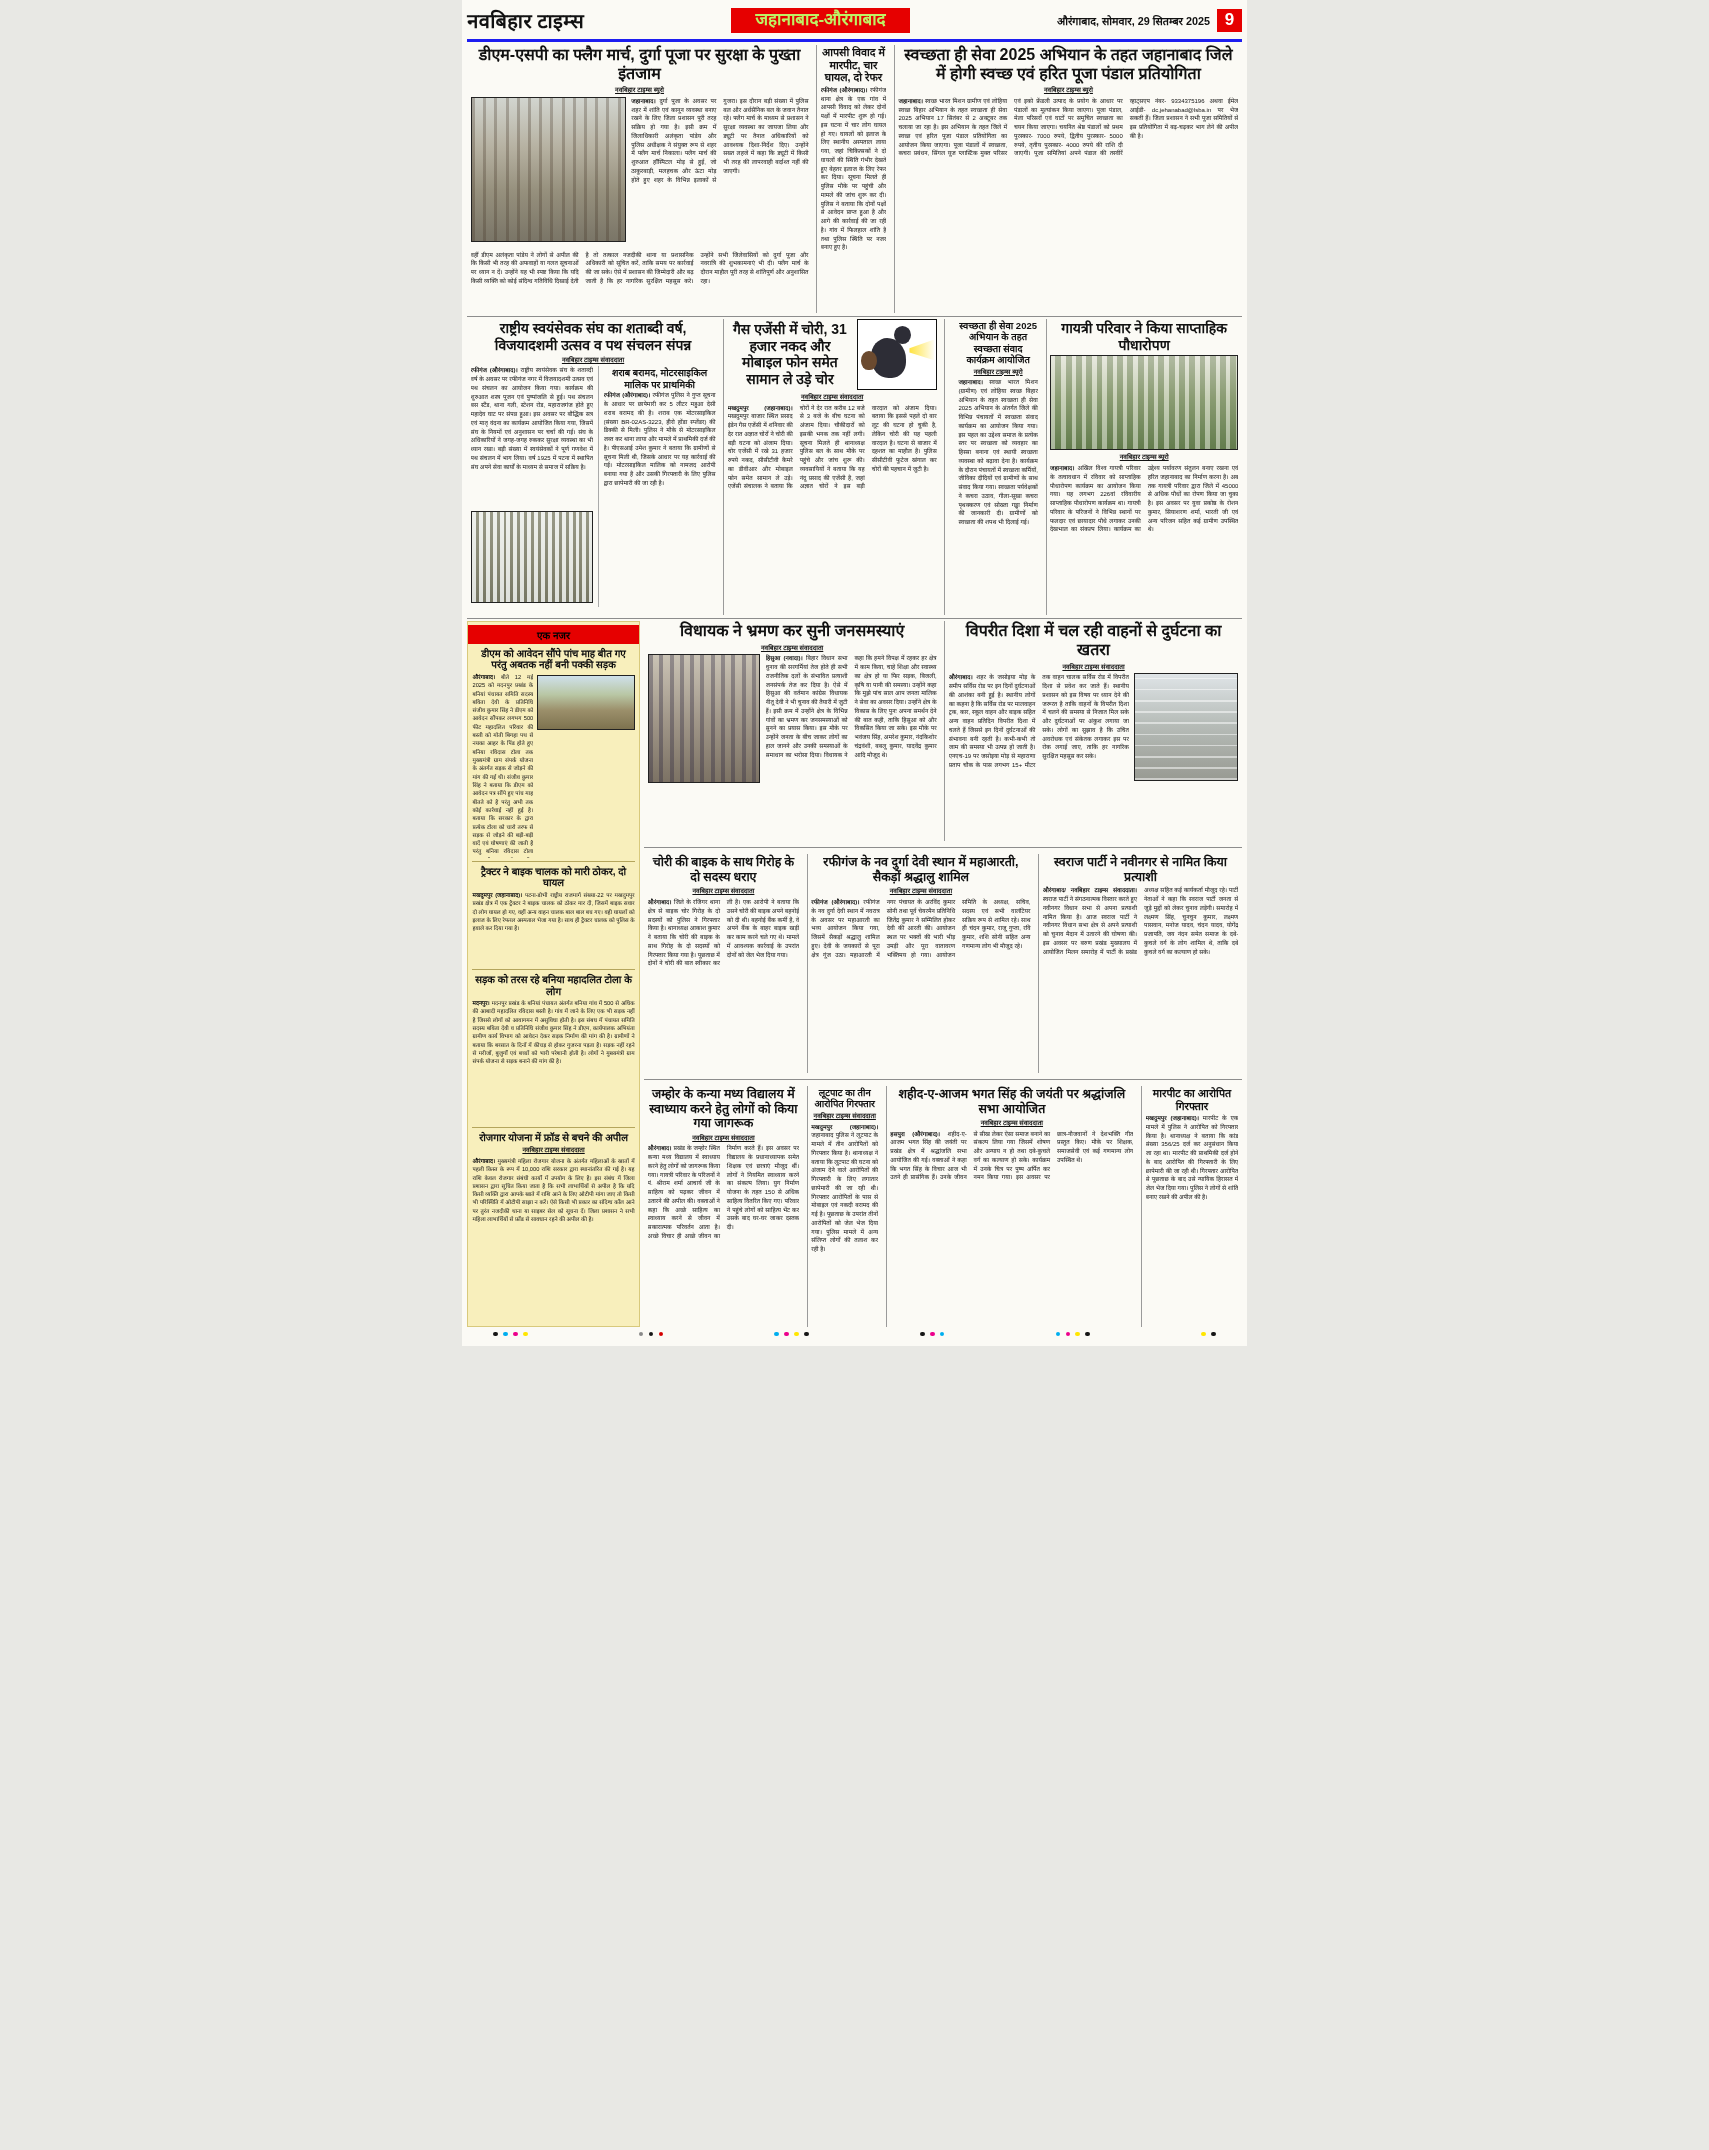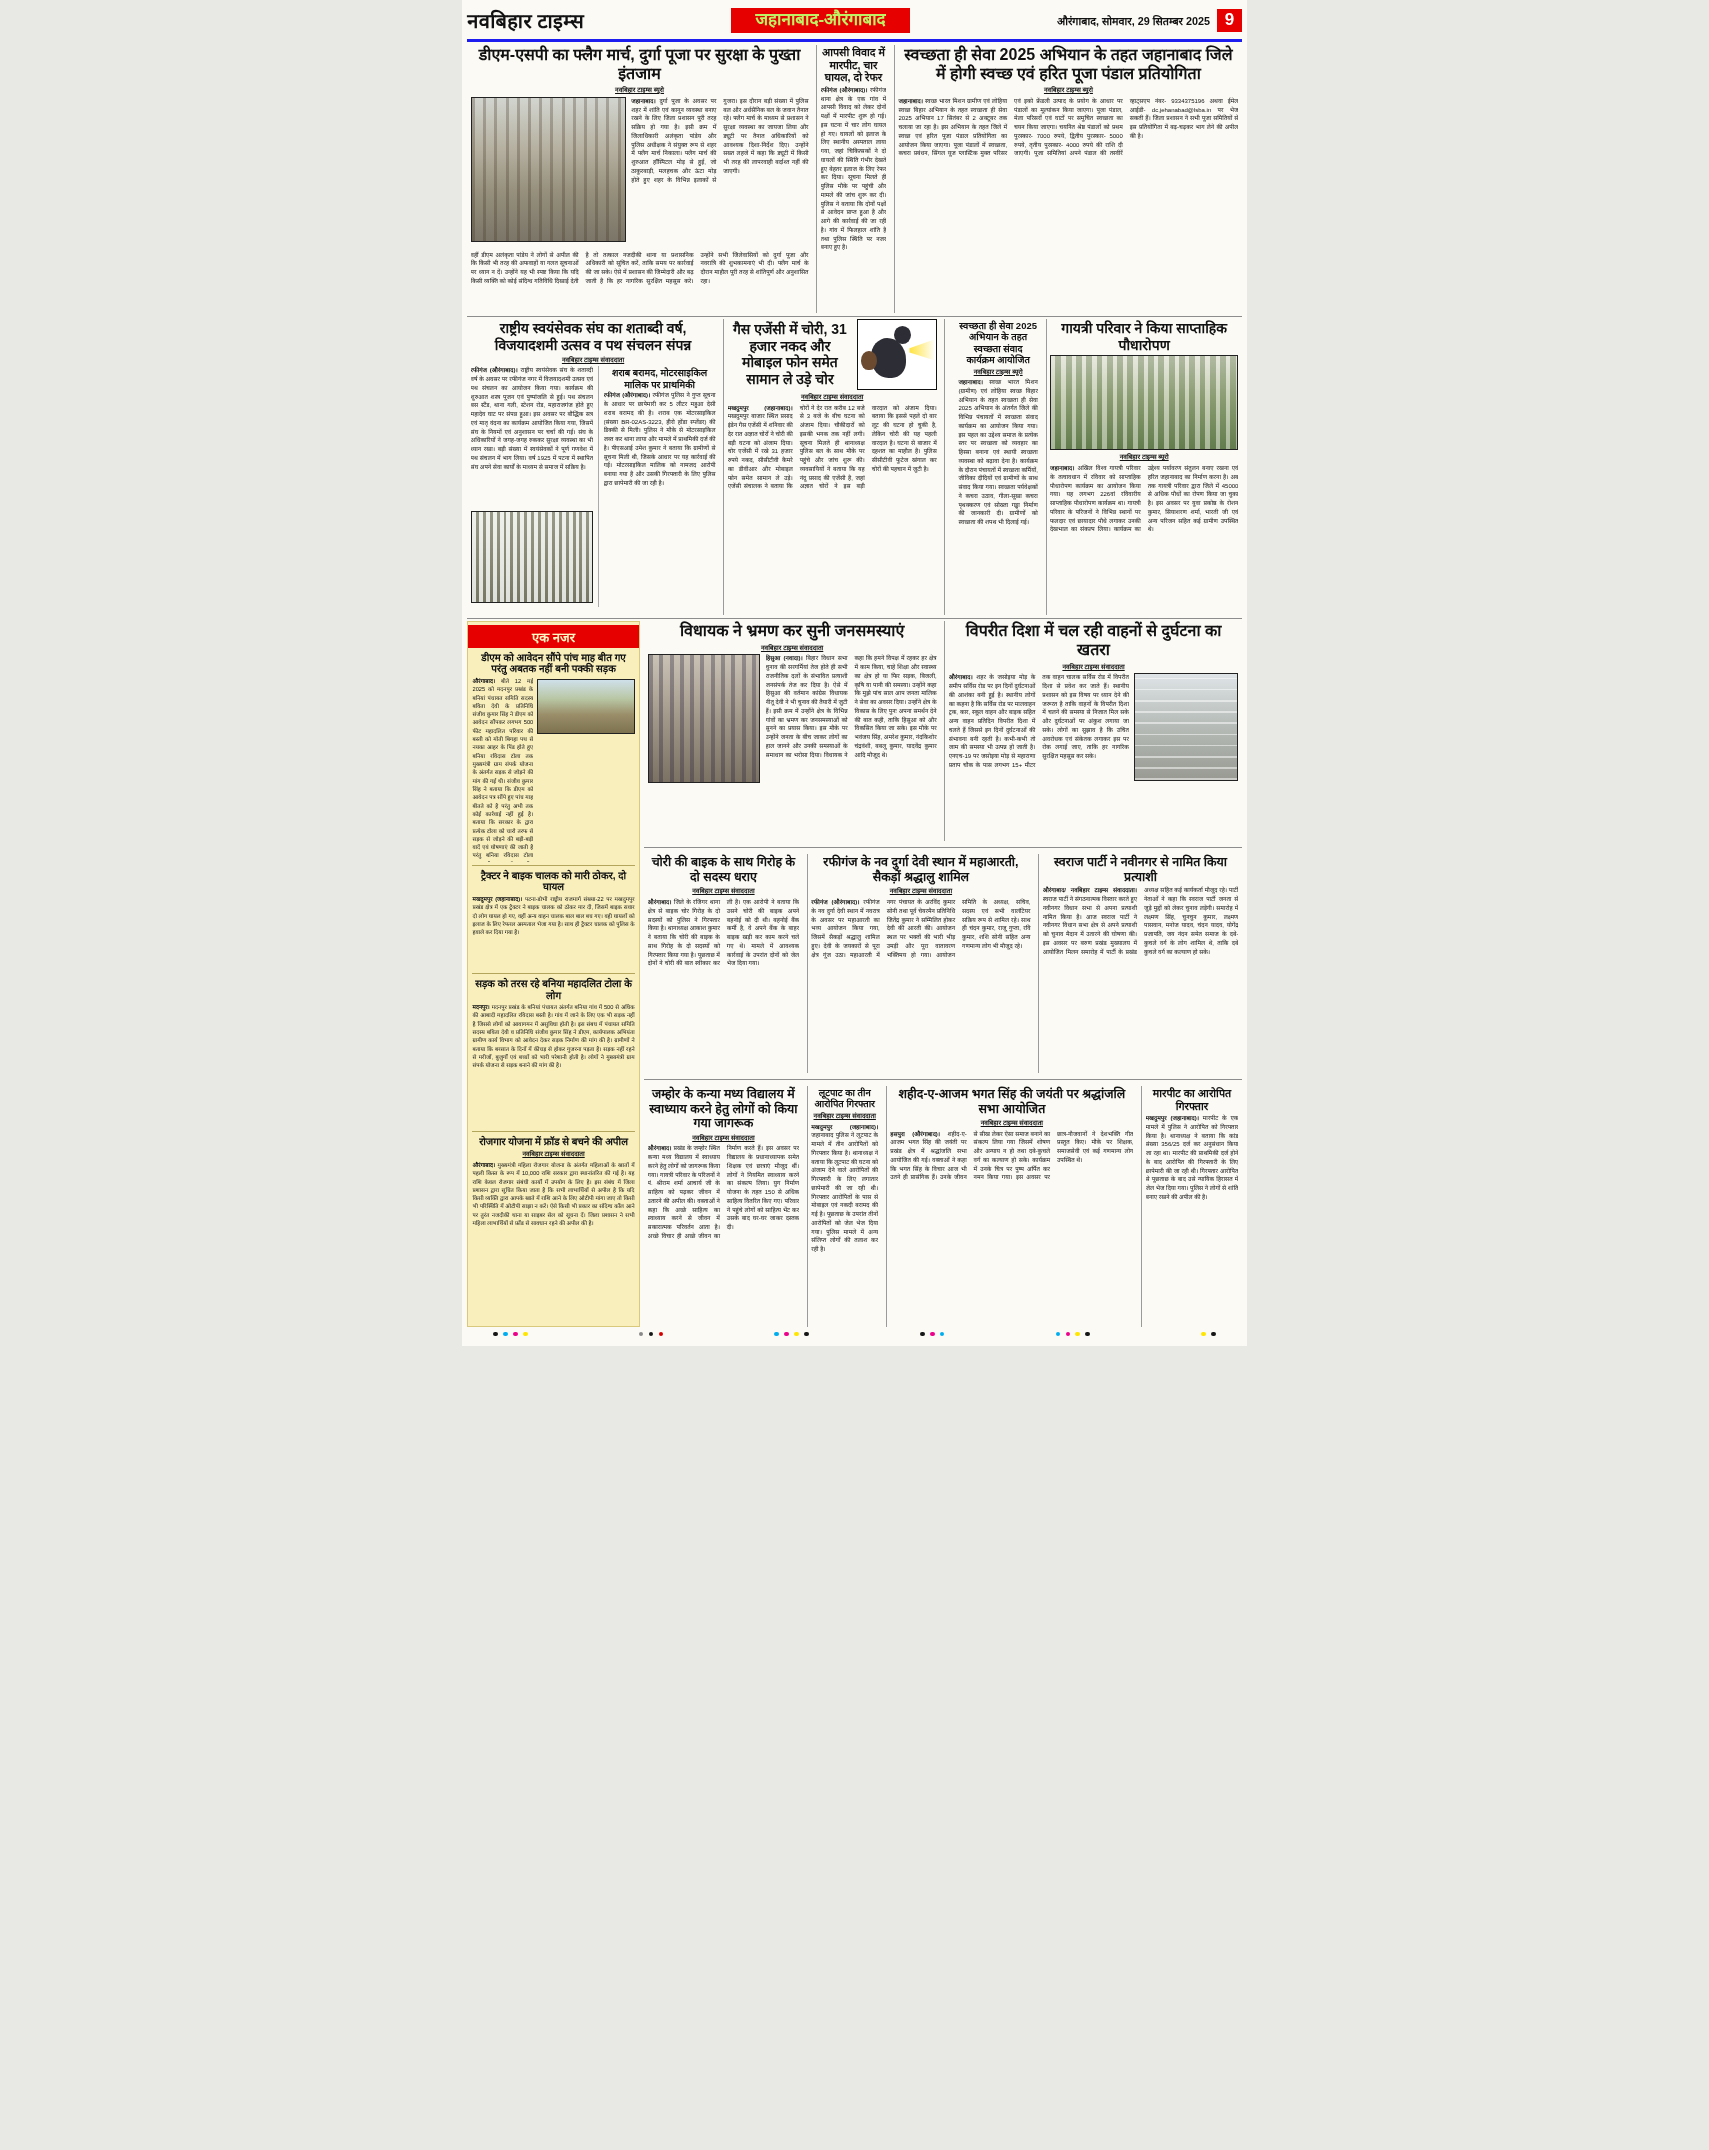--- a/index.html
+++ b/index.html
@@ -44,21 +44,21 @@
   
   .thief{position:relative;border:1.3px solid #111;background:#fff;overflow:hidden;}
   .thief .blob{position:absolute;left:16%;top:26%;width:46%;height:58%;background:#2d2d36;border-radius:48% 56% 42% 52%;}
   .thief .head{position:absolute;left:46%;top:8%;width:22%;height:26%;background:#2d2d36;border-radius:50%;}
   .thief .beam{position:absolute;right:2%;top:28%;width:32%;height:30%;
                background:linear-gradient(90deg,rgba(255,225,50,.95),rgba(255,225,50,.05));
                clip-path:polygon(0 42%,100% 0,100% 100%,0 62%);}
   .thief .sack{position:absolute;left:4%;top:44%;width:20%;height:28%;background:#6b4a2f;border-radius:50% 50% 46% 46%;}
   
   .eknajar{background:#f8efbc;border:0.4px solid #d8c97c;box-sizing:border-box;padding:2.6px 4.3px;overflow:hidden;}
-  .eknajar-banner{background:#e60000;color:#fef9c3;font-weight:bold;font-size:13px;text-align:center;padding:2.6px 0;margin:0 -4.3px 2.6px;}
+  .eknajar-banner{background:#e60000;color:#000000;font-weight:bold;font-size:10px;text-align:center;padding:2.6px 0;margin:0 -4.3px 2.6px;}
   .eknajar h3{font-size:10px;margin:3.4px 0 1.7px;}
   .eknajar .bodytxt{font-size:5.7px;}
   .en-photo{float:right;width:98px;height:55px;margin:1.7px 0 2.6px 3.4px;}
   .en-div{border-top:0.4px solid #b4a55c;margin:3.4px 0 0.9px;}
   
   .regdots{display:flex;justify-content:space-between;align-items:center;margin-top:4.3px;padding:0 26px;}
   .dotgrp{display:flex;gap:5.2px;}
   .dot{width:4.7px;height:4.7px;border-radius:50%;}
   .k{background:#161616}.c{background:#00aeef}.m{background:#ec008c}.y{background:#ffe600}.g{background:#8a8a8a}.r{background:#d40000}
   .sep-h{border-top:0.4px solid #8d8d8d;margin:2.6px 0;}
@@ -236,21 +236,21 @@
               <span>शहर के जसोइया मोड़ के समीप सर्विस रोड पर इन दिनों दुर्घटनाओं की आशंका बनी हुई है। स्थानीय लोगों का कहना है कि सर्विस रोड पर मालवाहन ट्रक, कार, स्कूल वाहन और बाइक सहित अन्य वाहन प्रतिदिन विपरीत दिशा में चलते हैं जिससे इन दिनों दुर्घटनाओं की संभावना बनी रहती है। कभी-कभी तो जाम की समस्या भी उत्पन्न हो जाती है। एनएच-19 पर जसोइया मोड़ से महाराणा प्रताप चौक के पास लगभग 15+ मीटर तक वाहन चालक सर्विस रोड में विपरीत दिशा से प्रवेश कर जाते हैं। स्थानीय प्रशासन को इस विषय पर ध्यान देने की जरूरत है ताकि वाहनों के विपरीत दिशा में चलने की समस्या से निजात मिल सके और दुर्घटनाओं पर अंकुश लगाया जा सके। लोगों का सुझाव है कि उचित अवरोधक एवं संकेतक लगाकर इस पर रोक लगाई जाए, ताकि हर नागरिक सुरक्षित महसूस कर सके।</span>
             </p>
             <div class="photo ph-traffic" style="flex:0 0 36%;height:108px;"></div>
           </div>
         </div>
       </div>
 
       <div class="sep-h"></div>
 
       <div class="row" style="height:220px;">
-        <div class="art" style="flex:0 0 26.5%;">
+        <div class="art" style="flex:0 0 26.5%;font-family:Liberation Serif, serif;">
           <h2 class="h-md">चोरी की बाइक के साथ गिरोह के दो सदस्य धराए</h2>
           <div class="byline">नवबिहार टाइम्स संवाददाता</div>
           <p class="bodytxt cols2" style="height:168px;overflow:hidden;">
             <span class="dl">औरंगाबाद।</span>
             <span>जिले के रजिगर थाना क्षेत्र से बाइक चोर गिरोह के दो सदस्यों को पुलिस ने गिरफ्तार किया है। थानाध्यक्ष आकाश कुमार ने बताया कि चोरी की बाइक के साथ गिरोह के दो सदस्यों को गिरफ्तार किया गया है। पूछताछ में दोनों ने चोरी की बात स्वीकार कर ली है। एक आरोपी ने बताया कि उसने चोरी की बाइक अपने बहनोई को दी थी। बहनोई बैंक कर्मी है, वे अपने बैंक के बाहर बाइक खड़ी कर काम करने चले गए थे। मामले में आवश्यक कार्रवाई के उपरांत दोनों को जेल भेज दिया गया।</span>
           </p>
         </div>
         <div class="art" style="flex:0 0 38%;">
           <h2 class="h-md">रफीगंज के नव दुर्गा देवी स्थान में महाआरती, सैकड़ों श्रद्धालु शामिल</h2>
           <div class="byline">नवबिहार टाइम्स संवाददाता</div>

